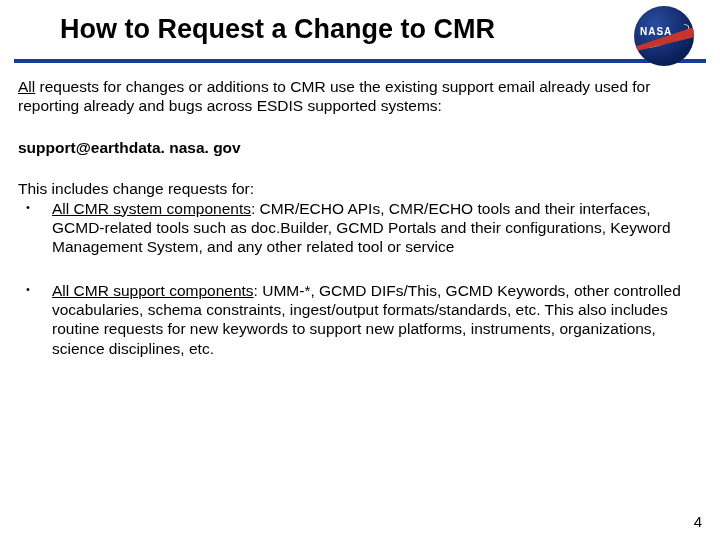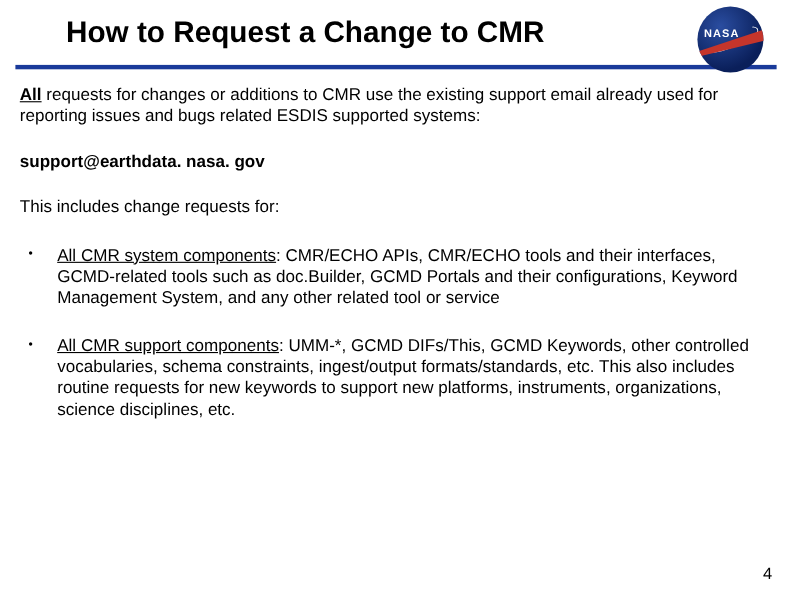--- a/index.html
+++ b/index.html
@@ -79,37 +79,35 @@
   .content {
     padding: 14px 18px 0 18px;
     font-size: 15.5px;
     line-height: 1.25;
   }
   .intro {
     margin-bottom: 22px;
   }
   .intro .underline {
     text-decoration: underline;
-    font-weight: bold;
   }
   .email {
     font-weight: bold;
     margin-bottom: 22px;
   }
   .includes {
   }
   .bullets {
     list-style: none;
     padding-left: 8px;
   }
   .bullets li {
     position: relative;
     padding-left: 26px;
     margin-bottom: 24px;
-    margin-top: 24px;
   }
   .bullets li::before {
     content: "•";
     position: absolute;
     left: 0;
     top: 2px;
     font-size: 11px;
   }
   .bullet-lead {
     text-decoration: underline;
@@ -132,21 +130,21 @@
       <div class="logo-text">NASA</div>
       <div class="logo-swoosh"></div>
     </div>
   </div>
 </div>
 
 <div class="divider"></div>
 
 <div class="content">
   <p class="intro">
-    <span class="underline">All</span><span> requests for changes or additions to CMR use the existing support email already used for reporting issues and bugs related ESDIS supported systems:</span>
+    <span class="underline">All</span><span> requests for changes or additions to CMR use the existing support email already used for reporting already and bugs across ESDIS supported systems:</span>
   </p>
 
   <p class="email">support@earthdata. nasa. gov</p>
 
   <p class="includes">This includes change requests for:</p>
 
   <ul class="bullets">
     <li>
       <span class="bullet-lead">All CMR system components</span><span>:  CMR/ECHO APIs, CMR/ECHO tools and their interfaces, GCMD-related tools such as doc.Builder, GCMD Portals and their configurations, Keyword Management System, and any other related tool or service</span>
     </li>

